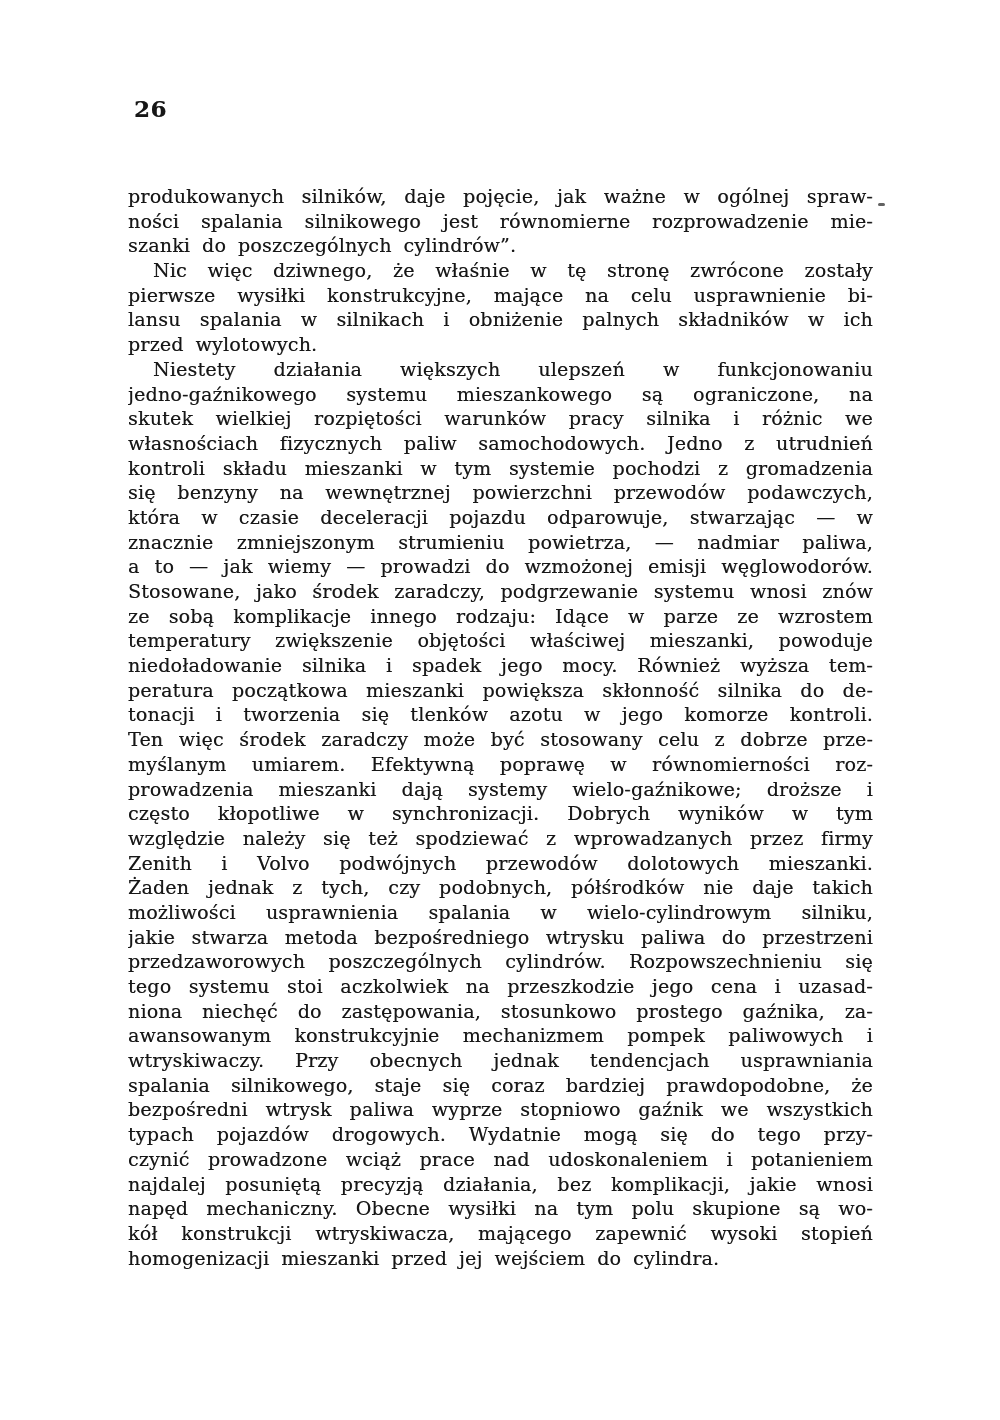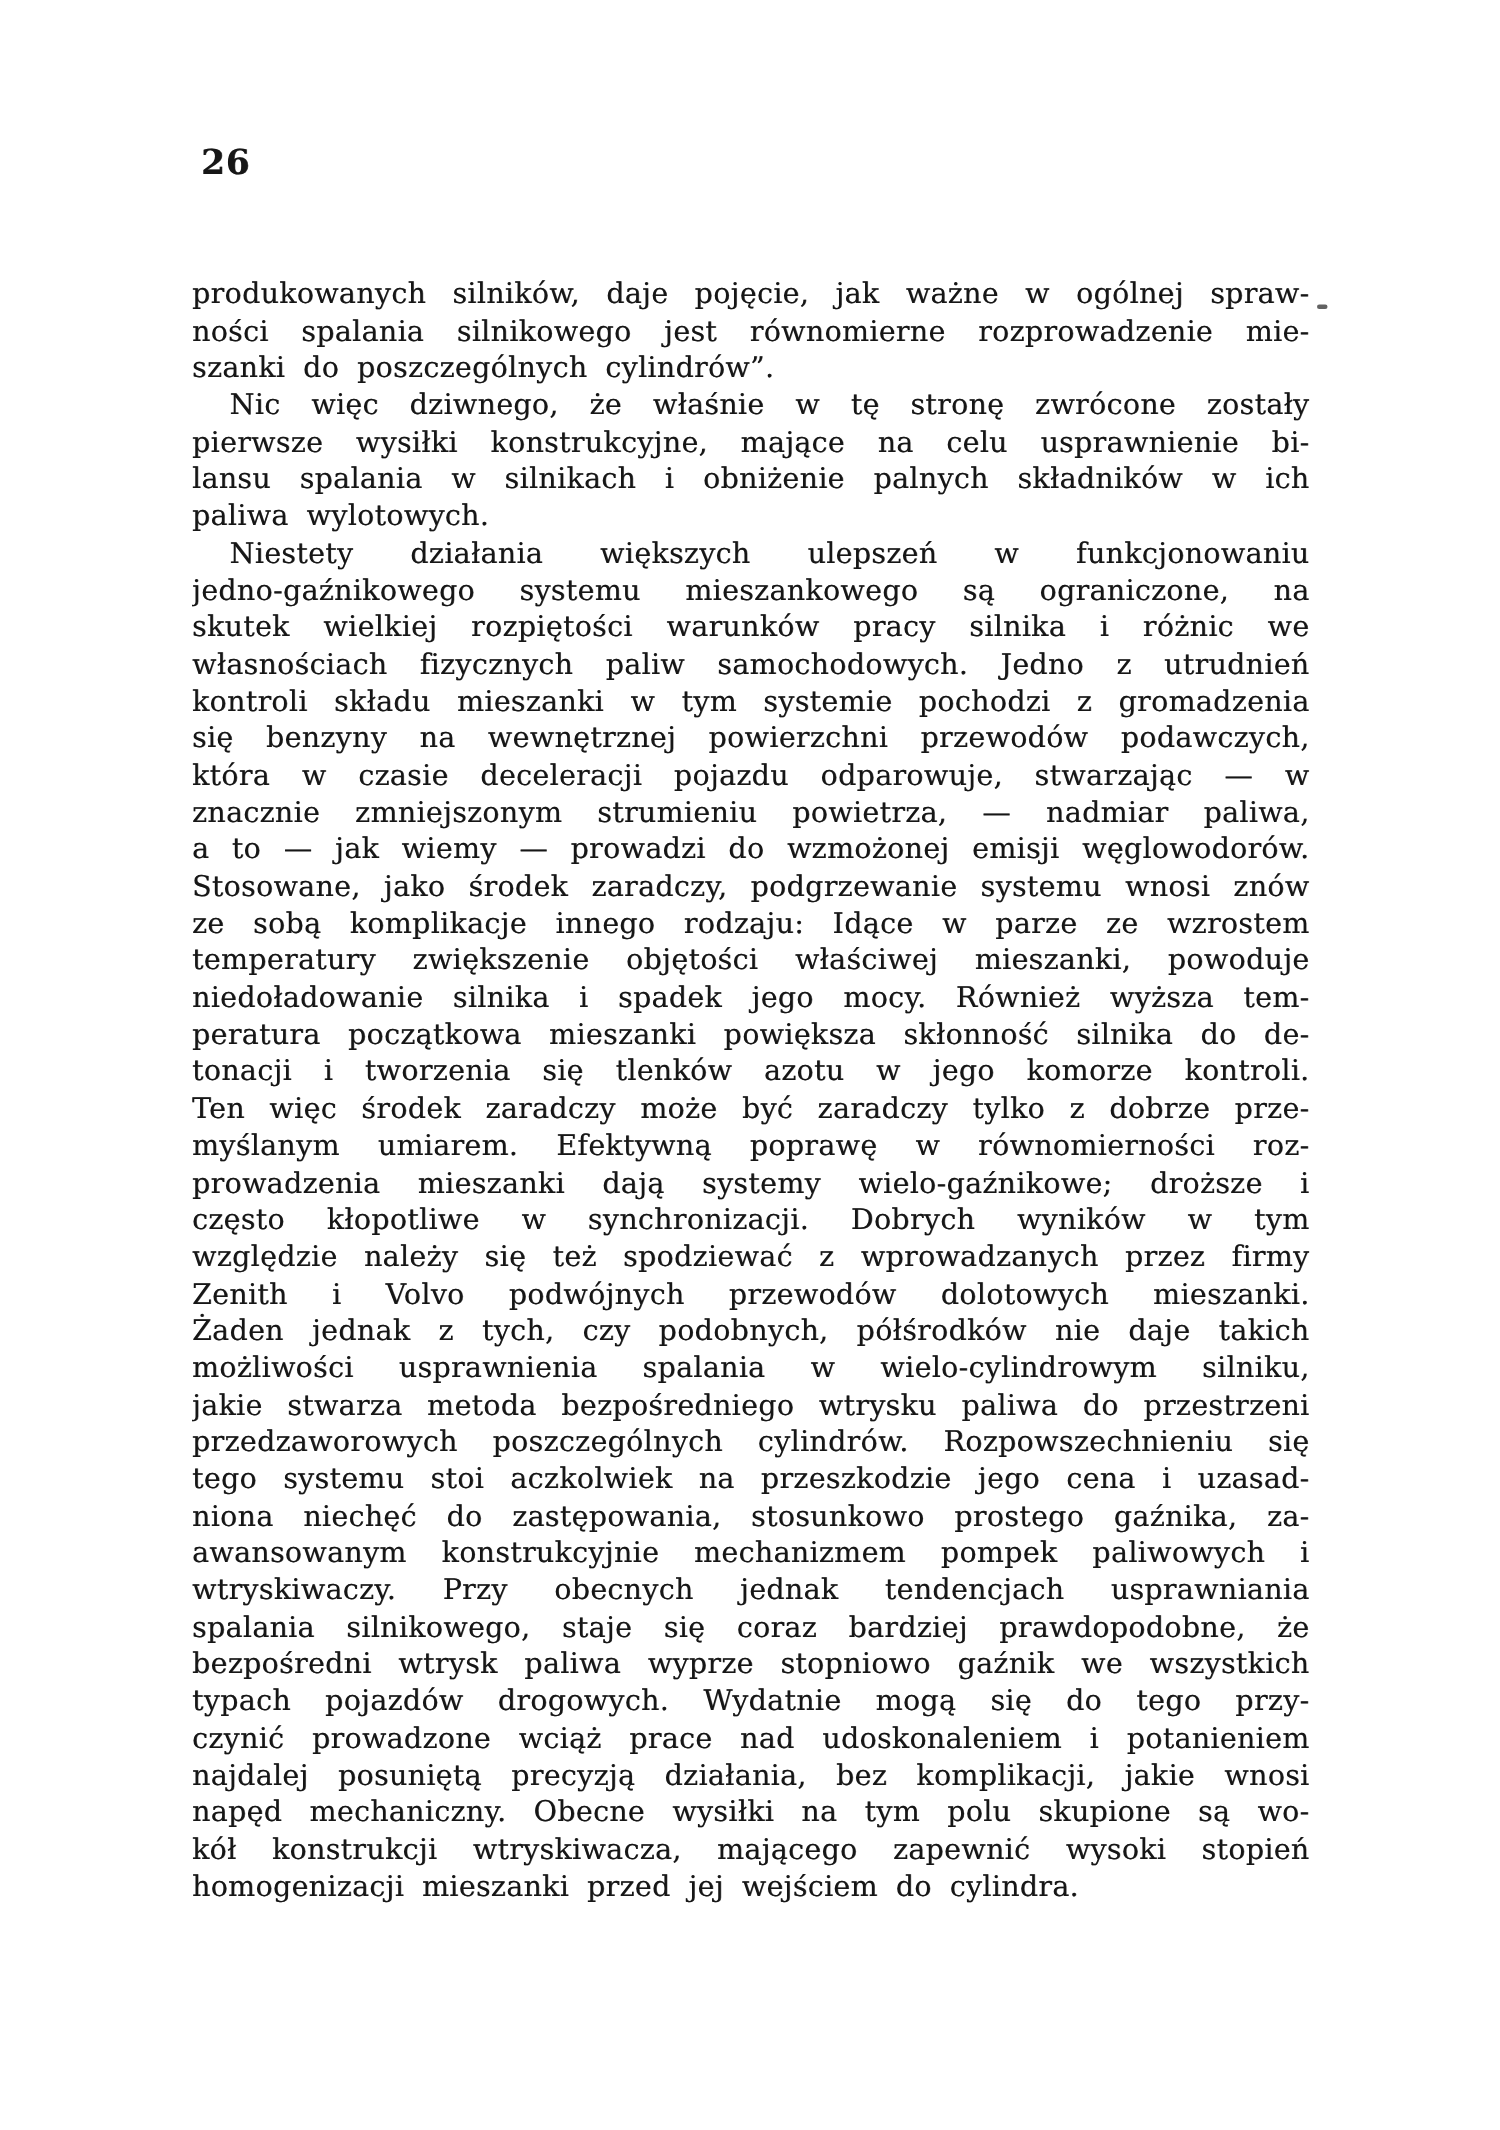--- a/index.html
+++ b/index.html
@@ -77,39 +77,39 @@
   <div class="text-block">
       <div class="para">
         <div class="line">produkowanych silników, daje pojęcie, jak ważne w ogólnej spraw-</div>
         <div class="line">ności spalania silnikowego jest równomierne rozprowadzenie mie-</div>
         <div class="line line--last">szanki do poszczególnych cylindrów”.</div>
       </div>
       <div class="para para--indent">
         <div class="line">Nic więc dziwnego, że właśnie w tę stronę zwrócone zostały</div>
         <div class="line">pierwsze wysiłki konstrukcyjne, mające na celu usprawnienie bi-</div>
         <div class="line">lansu spalania w silnikach i obniżenie palnych składników w ich</div>
-        <div class="line line--last">paliwa wylotowych.</div>
+        <div class="line line--last">przed wylotowych.</div>
       </div>
       <div class="para para--indent">
         <div class="line">Niestety działania większych ulepszeń w funkcjonowaniu</div>
         <div class="line">jedno-gaźnikowego systemu mieszankowego są ograniczone, na</div>
         <div class="line">skutek wielkiej rozpiętości warunków pracy silnika i różnic we</div>
         <div class="line">własnościach fizycznych paliw samochodowych. Jedno z utrudnień</div>
         <div class="line">kontroli składu mieszanki w tym systemie pochodzi z gromadzenia</div>
         <div class="line">się benzyny na wewnętrznej powierzchni przewodów podawczych,</div>
         <div class="line">która w czasie deceleracji pojazdu odparowuje, stwarzając — w</div>
         <div class="line">znacznie zmniejszonym strumieniu powietrza, — nadmiar paliwa,</div>
         <div class="line">a to — jak wiemy — prowadzi do wzmożonej emisji węglowodorów.</div>
         <div class="line">Stosowane, jako środek zaradczy, podgrzewanie systemu wnosi znów</div>
         <div class="line">ze sobą komplikacje innego rodzaju: Idące w parze ze wzrostem</div>
         <div class="line">temperatury zwiększenie objętości właściwej mieszanki, powoduje</div>
         <div class="line">niedoładowanie silnika i spadek jego mocy. Również wyższa tem-</div>
         <div class="line">peratura początkowa mieszanki powiększa skłonność silnika do de-</div>
         <div class="line">tonacji i tworzenia się tlenków azotu w jego komorze kontroli.</div>
-        <div class="line">Ten więc środek zaradczy może być zaradczy tylko z dobrze prze-</div>
+        <div class="line">Ten więc środek zaradczy może być stosowany celu z dobrze prze-</div>
         <div class="line">myślanym umiarem. Efektywną poprawę w równomierności roz-</div>
         <div class="line">prowadzenia mieszanki dają systemy wielo-gaźnikowe; droższe i</div>
         <div class="line">często kłopotliwe w synchronizacji. Dobrych wyników w tym</div>
         <div class="line">względzie należy się też spodziewać z wprowadzanych przez firmy</div>
         <div class="line">Zenith i Volvo podwójnych przewodów dolotowych mieszanki.</div>
         <div class="line">Żaden jednak z tych, czy podobnych, półśrodków nie daje takich</div>
         <div class="line">możliwości usprawnienia spalania w wielo-cylindrowym silniku,</div>
         <div class="line">jakie stwarza metoda bezpośredniego wtrysku paliwa do przestrzeni</div>
         <div class="line">przedzaworowych poszczególnych cylindrów. Rozpowszechnieniu się</div>
         <div class="line">tego systemu stoi aczkolwiek na przeszkodzie jego cena i uzasad-</div>

